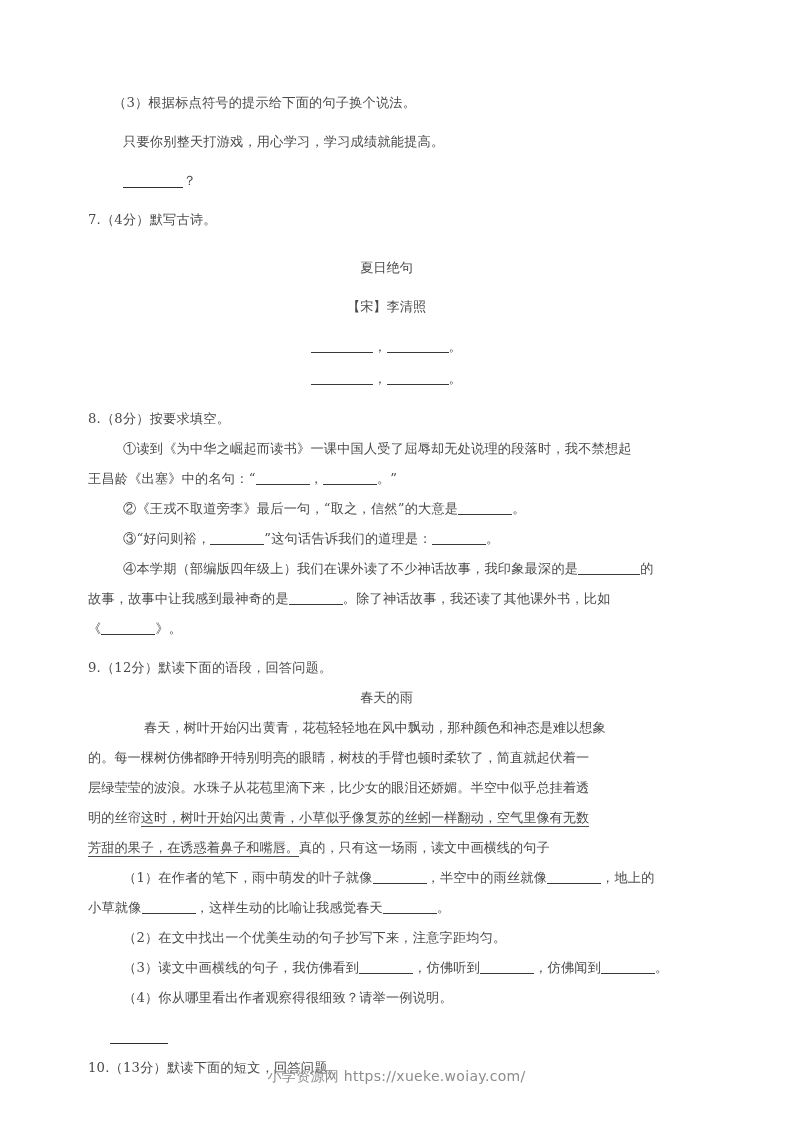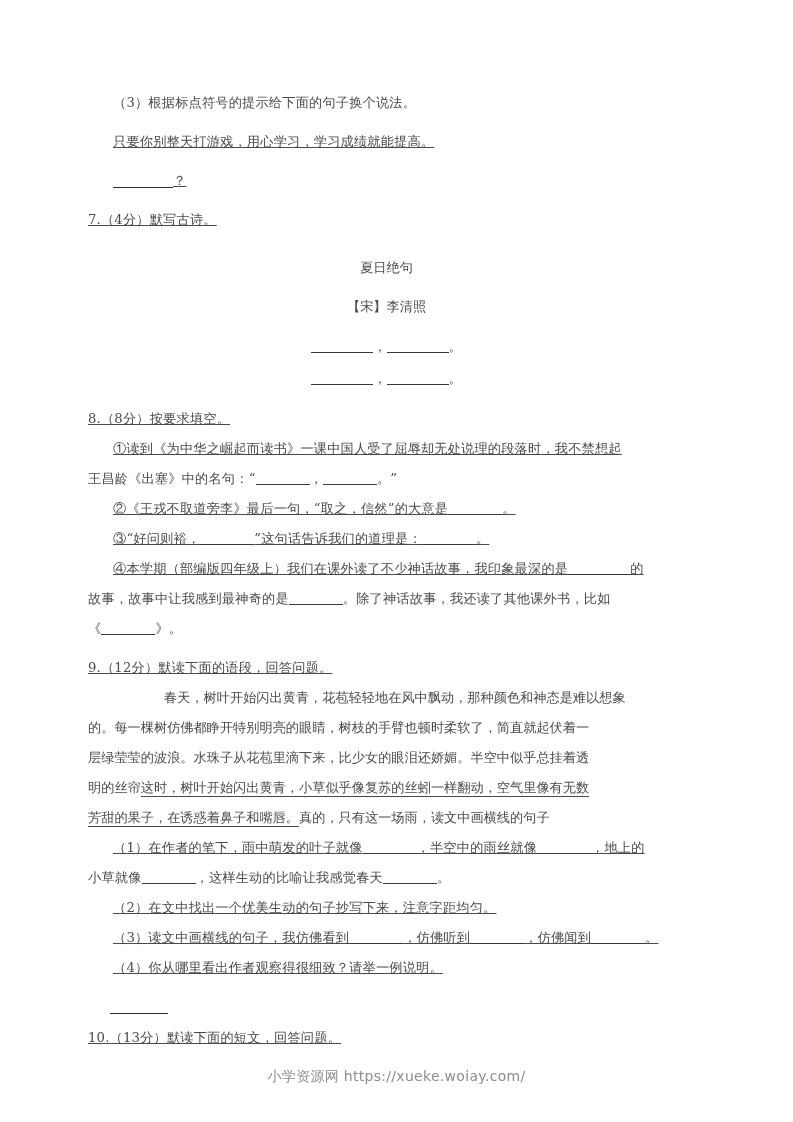--- a/index.html
+++ b/index.html
@@ -26,25 +26,23 @@
   
   .line {
     font-size: 13.2px;
     line-height: 30px;
     color: #4a4a4a;
     white-space: nowrap;
     letter-spacing: 0.2px;
   }
   .num-line {           
     margin-left: 0;
-    text-decoration: underline;
   }
   .ind-line {           
-    margin-left: 25px;
-    text-decoration: underline;
+    margin-left: 35px;
   }
   .ind-line2 {          
   }
   .center-line {
     text-align: center;
     font-size: 13.2px;
     line-height: 30px;
     color: #4a4a4a;
   }
   .poem-line {
@@ -72,21 +70,21 @@
     border-bottom: 1px solid #4a4a4a;
     padding-bottom: 1px;
   }
   .essay-p {
     font-size: 13.2px;
     line-height: 30px;
     color: #4a4a4a;
     white-space: nowrap;
   }
   .essay-first {
-    margin-left: 76px;
+    margin-left: 56px;
   }
   .essay-cont {
     margin-left: 0px;
   }
   .gap-sm { height: 9px; }
   .gap-md { height: 18px; }
   .gap-lg { height: 30px; }
   .tail-rule {
     width: 58px;
     border-bottom: 1.3px solid #2e2e2e;
@@ -152,20 +150,21 @@
   <div class="line ind-line2">
     <span>故事，故事中让我感到最神奇的是</span><span class="blank b-md"></span><span>。除了神话故事，我还读了其他课外书，比如</span>
   </div>
   <div class="line ind-line2">
     <span>《</span><span class="blank b-md"></span><span>》。</span>
   </div>
 
   <div class="gap-sm"></div>
 
   <div class="line num-line">9.（12分）默读下面的语段，回答问题。</div>
+  <div class="center-line">春天的雨</div>
   <div class="essay-p essay-first">春天，树叶开始闪出黄青，花苞轻轻地在风中飘动，那种颜色和神态是难以想象</div>
   <div class="essay-p essay-cont">的。每一棵树仿佛都睁开特别明亮的眼睛，树枝的手臂也顿时柔软了，简直就起伏着一</div>
   <div class="essay-p essay-cont">层绿莹莹的波浪。水珠子从花苞里滴下来，比少女的眼泪还娇媚。半空中似乎总挂着透</div>
   <div class="essay-p essay-cont">
     <span>明的丝帘</span><span class="underlined">这时，树叶开始闪出黄青，小草似乎像复苏的丝蚓一样翻动，空气里像有无数</span>
   </div>
   <div class="essay-p essay-cont">
     <span class="underlined">芳甜的果子，在诱惑着鼻子和嘴唇。</span><span>真的，只有这一场雨，读文中画横线的句子</span>
   </div>
 

